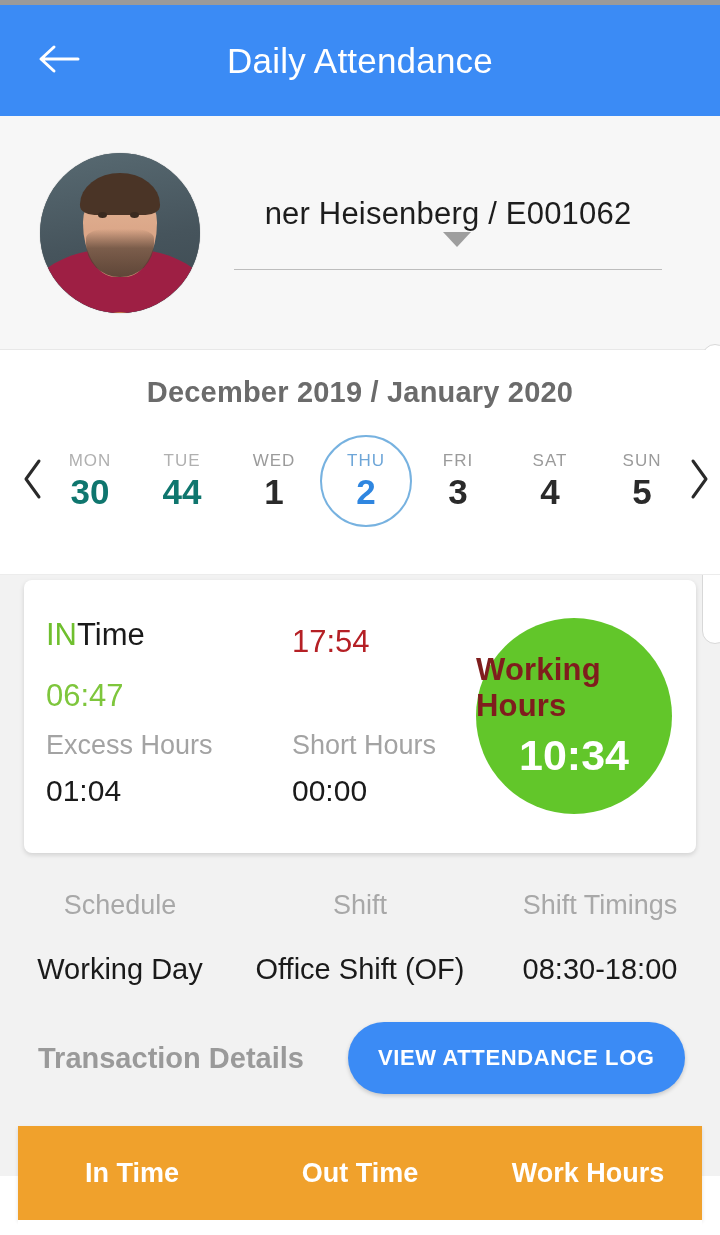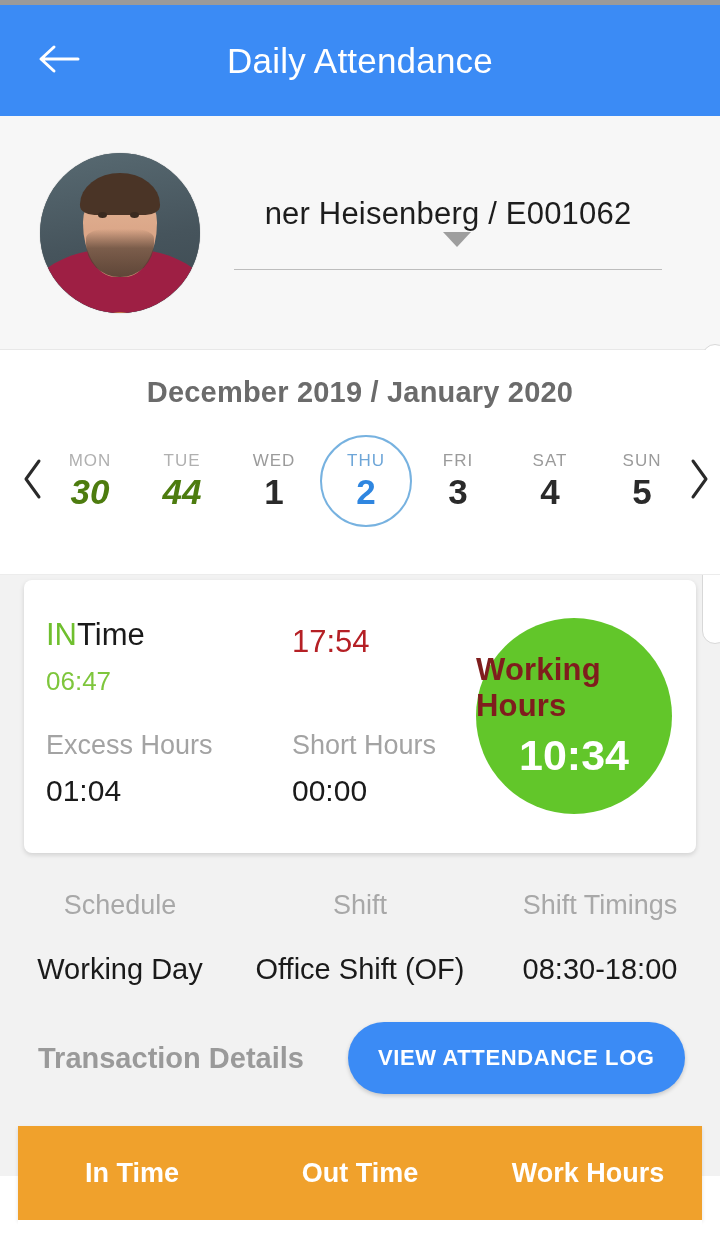--- a/index.html
+++ b/index.html
@@ -92,42 +92,42 @@
   .cal-nav { width:44px; height:70px; display:flex; align-items:center; justify-content:center; cursor:pointer; }
   .cal-days { flex:1; display:flex; justify-content:space-around; align-items:center; }
   .cal-day {
     width:92px; height:92px; border-radius:50%;
     display:flex; flex-direction:column; align-items:center; justify-content:center;
     cursor:pointer;
   }
   .cal-day .dow { font-size:17px; color:#9b9b9b; letter-spacing:1px; line-height:1.35; }
   .cal-day .dnum { font-size:35px; font-weight:bold; color:#2a2a2a; line-height:1.1; }
   .cal-day.muted .dow { color:#b0b0b0; }
-  .cal-day.muted .dnum { color:#4d7c0f;font-style:italic; }
+  .cal-day.muted .dnum { color:#0f766e; }
   .cal-day.selected { border:2px solid #77b2e0; }
   .cal-day.selected .dow { color:#6ea6d8; }
   .cal-day.selected .dnum { color:#2f86e0; }
 
   
   .att-card {
     position:absolute; left:24px; top:580px; width:672px; height:273px;
     background:#ffffff; border-radius:8px;
     box-shadow:0 2px 5px rgba(0,0,0,0.14); overflow:hidden;
   }
   .att-grid { padding:34px 0 0 22px; position:relative; height:100%; }
   .att-col { position:absolute; }
   .att-col.c1 { left:22px; top:34px; }
   .att-col.c2 { left:268px; top:34px; }
   .att-col.c3 { left:22px; top:150px; }
   .att-col.c4 { left:268px; top:150px; }
   .lbl-big { font-size:31px; line-height:1.35; }
   .lbl-big .accent-in { color:#6fbf2e; }
   .lbl-big .accent-out { color:#b52025; }
   .lbl-big .plain { color:#1a1a1a; }
-  .val-in { font-size:26px; color:#7ec63c; margin-top:10px; }
+  .val-in { font-size:31px; color:#7ec63c; margin-top:22px; }
   .val-out { font-size:31px; color:#b52025; margin-top:10px; }
   .lbl-grey { font-size:27px; color:#a3a3a3; }
   .val-black { font-size:30px; color:#1a1a1a; margin-top:13px; }
 
   .wh-circle {
     position:absolute; right:24px; top:38px; width:196px; height:196px;
     border-radius:50%; background:#62c62a;
     display:flex; flex-direction:column; align-items:center; justify-content:center;
   }
   .wh-label { color:#7f1d1d; font-size:31px; font-weight:bold; letter-spacing:0.2px; }

